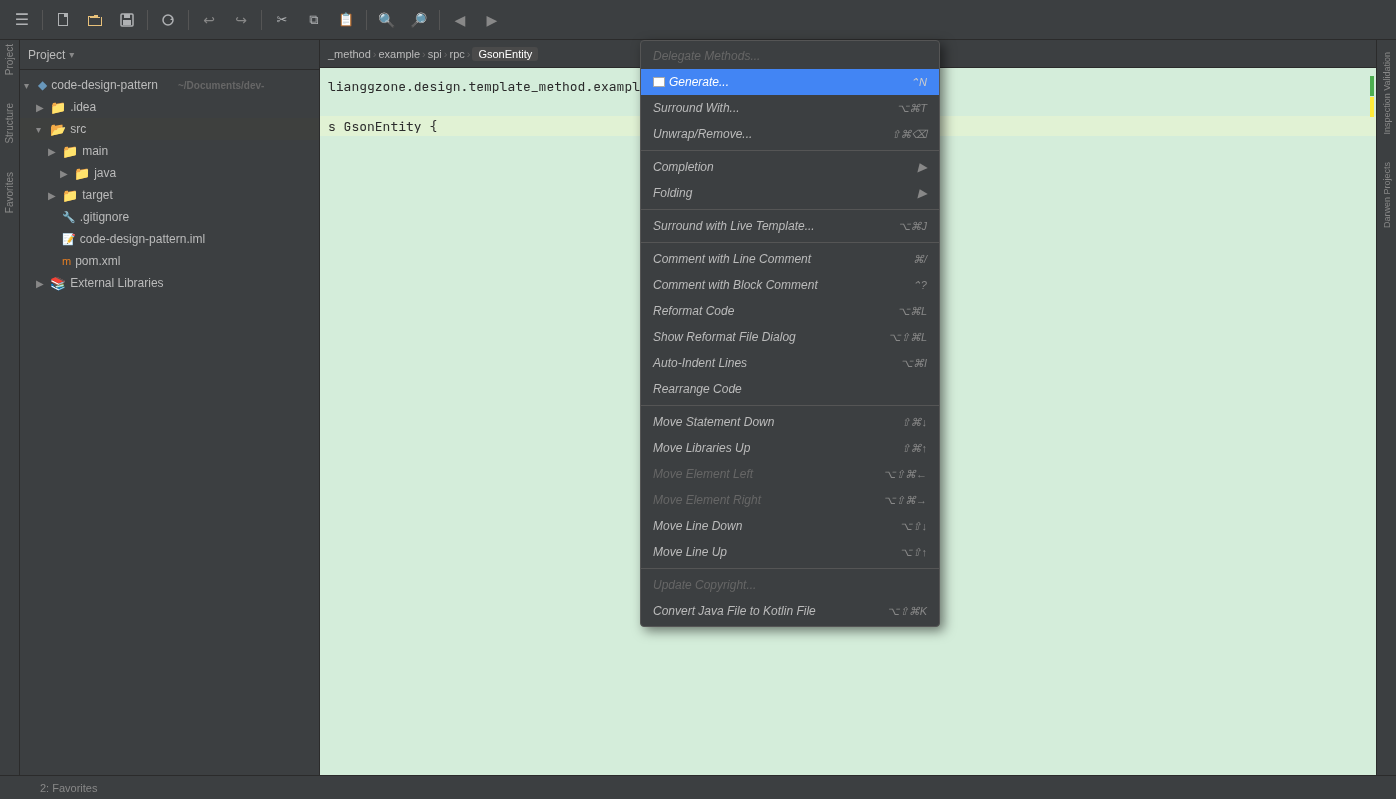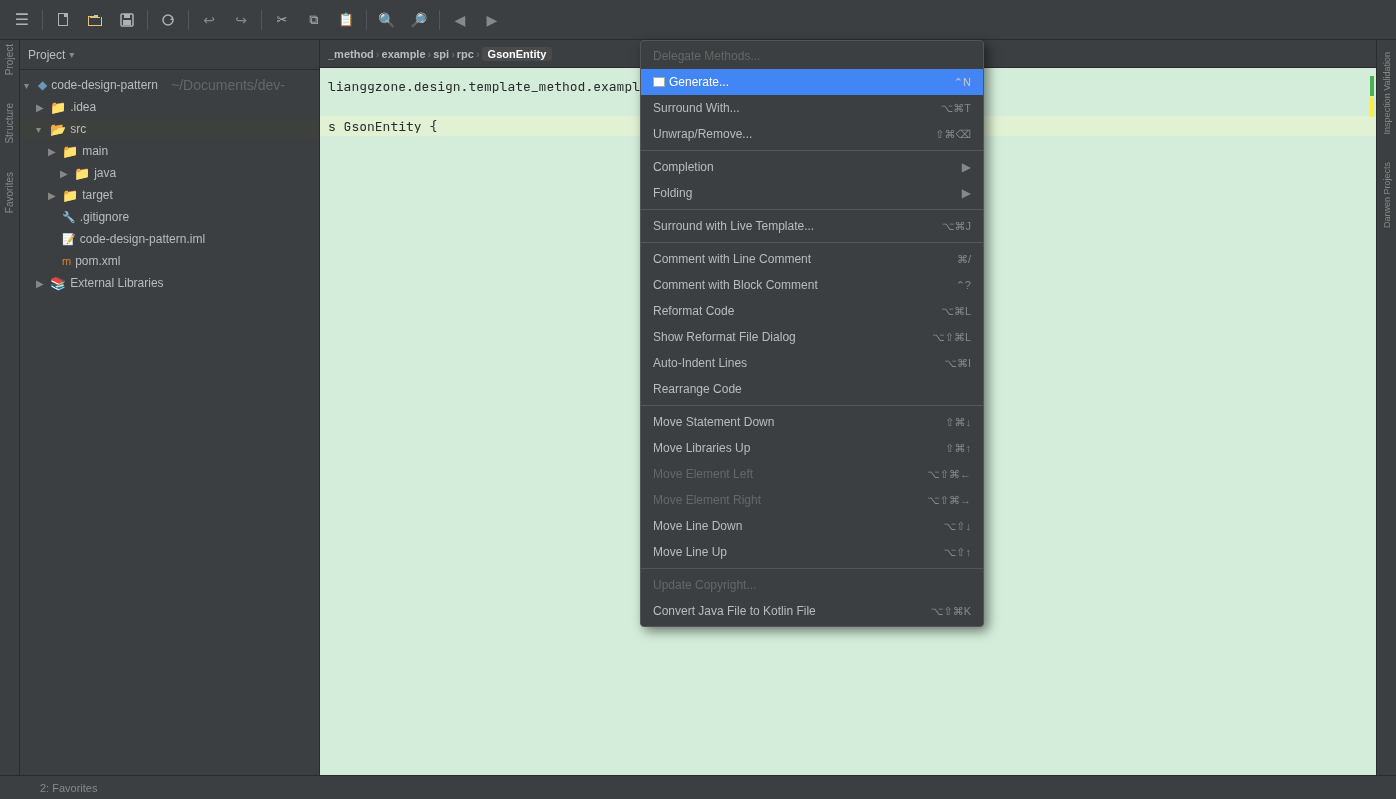--- a/index.html
+++ b/index.html
@@ -91,21 +91,20 @@
 
     
     .breadcrumb-bar {
       height: 28px;
       background: #3c3f41;
       display: flex;
       align-items: center;
       padding: 0 8px;
       gap: 2px;
       border-bottom: 1px solid #2b2b2b;
-      font-weight: bold;
     }
     .breadcrumb-item {
       color: #bbb;
       font-size: 11px;
       cursor: pointer;
     }
     .breadcrumb-sep { color: #666; font-size: 11px; }
     .breadcrumb-current {
       color: #fff;
       font-size: 11px;
@@ -135,27 +134,28 @@
     .line-content {
       color: #2b2b2b;
       font-size: 13px;
     }
 
     
     .context-menu {
       position: absolute;
       top: 0;
       left: 320px;
-      width: 344px;
+      width: 300px;
       background: #3c3f41;
       border: 1px solid #555;
       border-radius: 4px;
       box-shadow: 4px 4px 12px rgba(0,0,0,0.5);
       z-index: 100;
       padding: 2px 0;
+      font-style: italic;
     }
     .menu-item {
       height: 26px;
       display: flex;
       align-items: center;
       padding: 0 12px;
       justify-content: space-between;
       cursor: pointer;
       color: #bbb;
       font-size: 12px;
@@ -313,21 +313,21 @@
     <div class="project-header">
       <span class="project-header-title">Project</span>
       <span class="project-header-arrow">▾</span>
     </div>
     <div class="project-tree">
 
       <div class="tree-item" style="padding-left:4px;">
         <span class="tree-arrow">▾</span>
         <span style="color:#6897bb;font-size:12px;">◆</span>
         <span style="color:#bbb;font-size:12px;">code-design-pattern</span>
-        <span style="color:#666;font-size:14px;margin-left:9px;">~/Documents/dev-</span>
+        <span style="color:#666;font-size:10px;margin-left:16px;font-weight:bold;">~/Documents/dev-</span>
       </div>
 
       <div class="tree-item indent-1">
         <span class="tree-arrow">▶</span>
         <span class="folder-icon">📁</span>
         <span>.idea</span>
       </div>
 
       <div class="tree-item indent-1" style="background:#4a4a2a22;">
         <span class="tree-arrow">▾</span>

